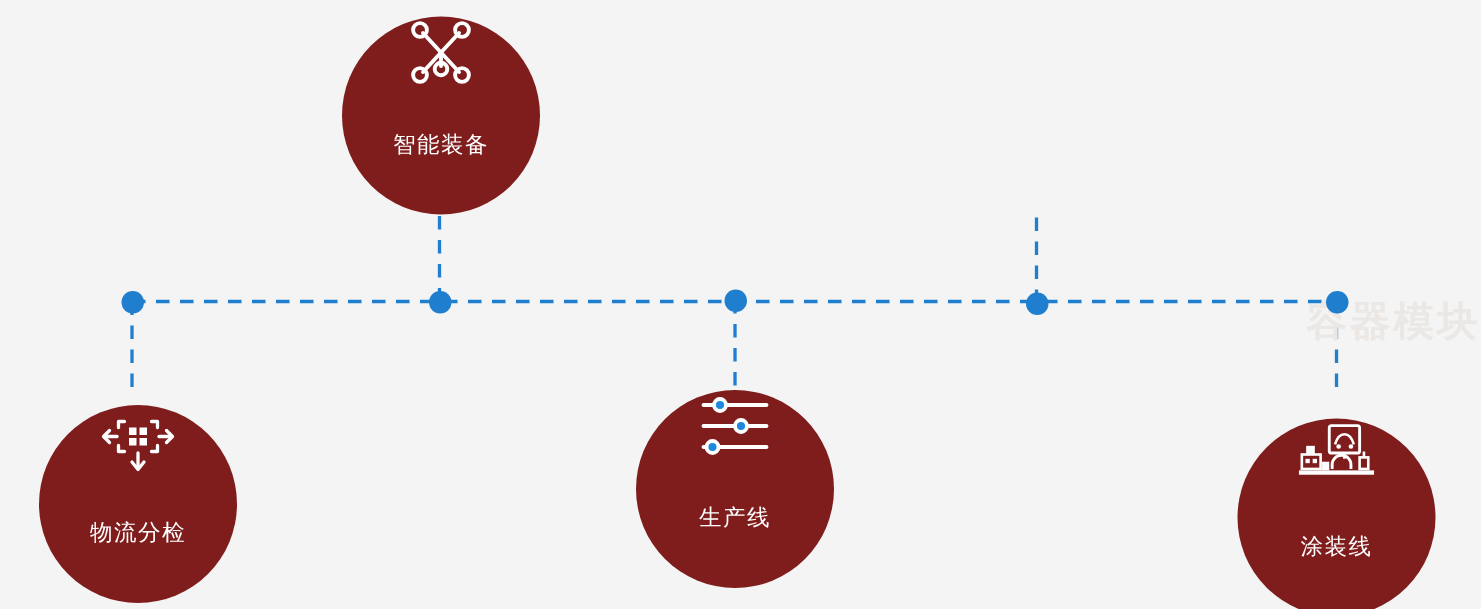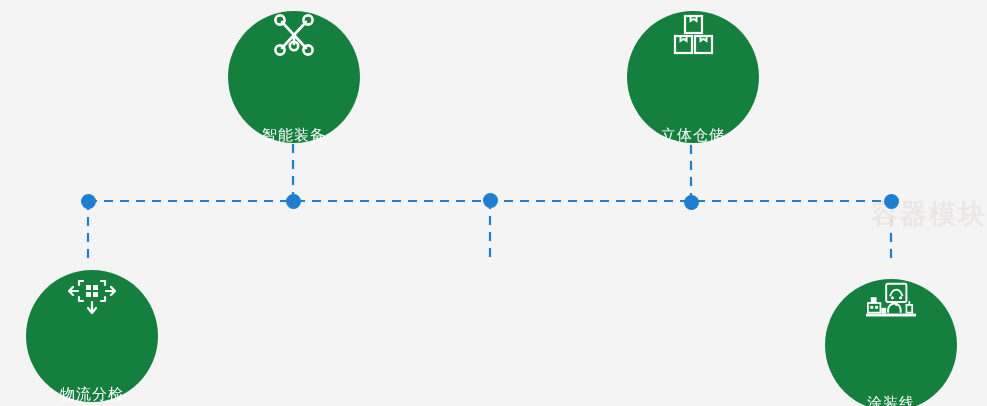--- a/index.html
+++ b/index.html
@@ -37,25 +37,25 @@
     border-radius:50%;
     background:#1f7fce;
   }
 
   
   .node{
     position:absolute;
     width:132px;height:132px;
     margin-left:-66px;margin-top:-66px;
     border-radius:50%;
-    background:#15803d;
+    background:#7f1d1d;
     display:flex;
     flex-direction:column;
     align-items:center;
-    justify-content:space-between;
+    justify-content:flex-start;
     box-sizing:border-box;
     gap:20px;
   }
   .node .icon{
     width:52px;height:48px;
     display:flex;align-items:center;justify-content:center;
     margin-bottom:10px;
   }
   .node .icon svg{display:block;}
   .node .label{
@@ -104,38 +104,20 @@
           <circle cx="37" cy="7" r="4.6"></circle>
           <circle cx="9" cy="37" r="4.6"></circle>
           <circle cx="37" cy="37" r="4.6"></circle>
           <circle cx="23" cy="33" r="4.2"></circle>
         </g>
       </svg>
     </span>
     <span class="label">智能装备</span>
   </div>
 
-  <div class="node" style="left:693px;top:77px">
-    <span class="icon">
-      <svg width="44" height="44" viewBox="0 0 44 44" fill="none" xmlns="http://www.w3.org/2000/svg">
-        <g stroke="#ffffff" stroke-width="2.2" fill="none">
-
-          <rect x="14" y="3" width="17" height="17"></rect>
-          <path d="M19.5 3 v5 l3 -2 l3 2 v-5" stroke-width="2"></path>
-
-          <rect x="4" y="23" width="17" height="17"></rect>
-          <path d="M9.5 23 v5 l3 -2 l3 2 v-5" stroke-width="2"></path>
-
-          <rect x="24" y="23" width="17" height="17"></rect>
-          <path d="M29.5 23 v5 l3 -2 l3 2 v-5" stroke-width="2"></path>
-        </g>
-      </svg>
-    </span>
-    <span class="label">立体仓储</span>
-  </div>
 
   <div class="node" style="left:92px;top:336px">
     <span class="icon">
       <svg width="50" height="46" viewBox="0 0 50 46" fill="none" xmlns="http://www.w3.org/2000/svg">
         <g stroke="#ffffff" stroke-width="2.2" fill="none" stroke-linecap="round" stroke-linejoin="round">
 
           <path d="M16 10 h-4 v4"></path>
           <path d="M34 10 h4 v4"></path>
           <path d="M16 30 h-4 v-4"></path>
           <path d="M34 30 h4 v-4"></path>
@@ -153,20 +135,37 @@
           <rect x="19" y="14" width="5" height="5"></rect>
           <rect x="26" y="14" width="5" height="5"></rect>
           <rect x="19" y="21" width="5" height="5"></rect>
           <rect x="26" y="21" width="5" height="5"></rect>
         </g>
       </svg>
     </span>
     <span class="label">物流分检</span>
   </div>
 
+  <div class="node" style="left:490px;top:326px">
+    <span class="icon">
+      <svg width="48" height="42" viewBox="0 0 48 42" fill="none" xmlns="http://www.w3.org/2000/svg">
+        <g stroke="#ffffff" stroke-width="2.6" stroke-linecap="round">
+          <line x1="3" y1="7" x2="45" y2="7"></line>
+          <line x1="3" y1="21" x2="45" y2="21"></line>
+          <line x1="3" y1="35" x2="45" y2="35"></line>
+        </g>
+        <g fill="#1e88de" stroke="#ffffff" stroke-width="2.6">
+          <circle cx="14" cy="7" r="4"></circle>
+          <circle cx="28" cy="21" r="4"></circle>
+          <circle cx="9" cy="35" r="4"></circle>
+        </g>
+      </svg>
+    </span>
+    <span class="label">生产线</span>
+  </div>
 
   <div class="node" style="left:891px;top:345px">
     <span class="icon">
       <svg width="54" height="44" viewBox="0 0 54 44" fill="none" xmlns="http://www.w3.org/2000/svg">
 
         <rect x="22" y="2" width="21" height="19" rx="1.5" fill="none" stroke="#ffffff" stroke-width="2"></rect>
         <path d="M26 15 c1.5 -5 4 -7 6.5 -7 c2.5 0 5 2 6.5 7" fill="none" stroke="#ffffff" stroke-width="1.8"></path>
         <circle cx="28.5" cy="16.5" r="1.6" fill="#ffffff"></circle>
         <circle cx="37" cy="16.5" r="1.6" fill="#ffffff"></circle>
 

